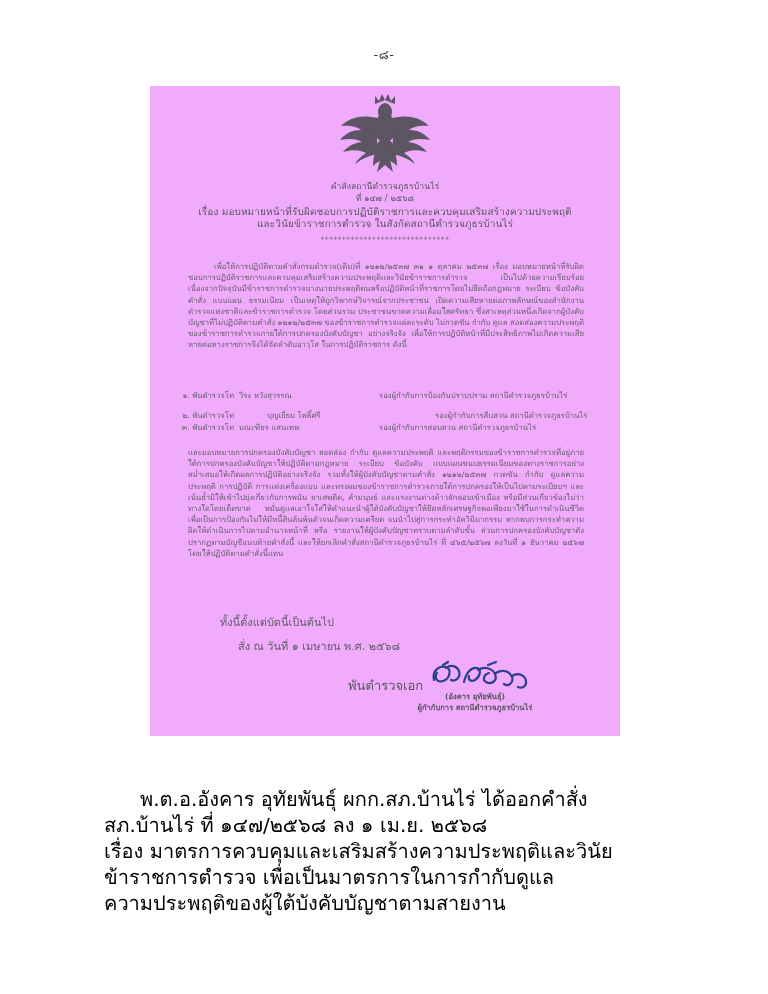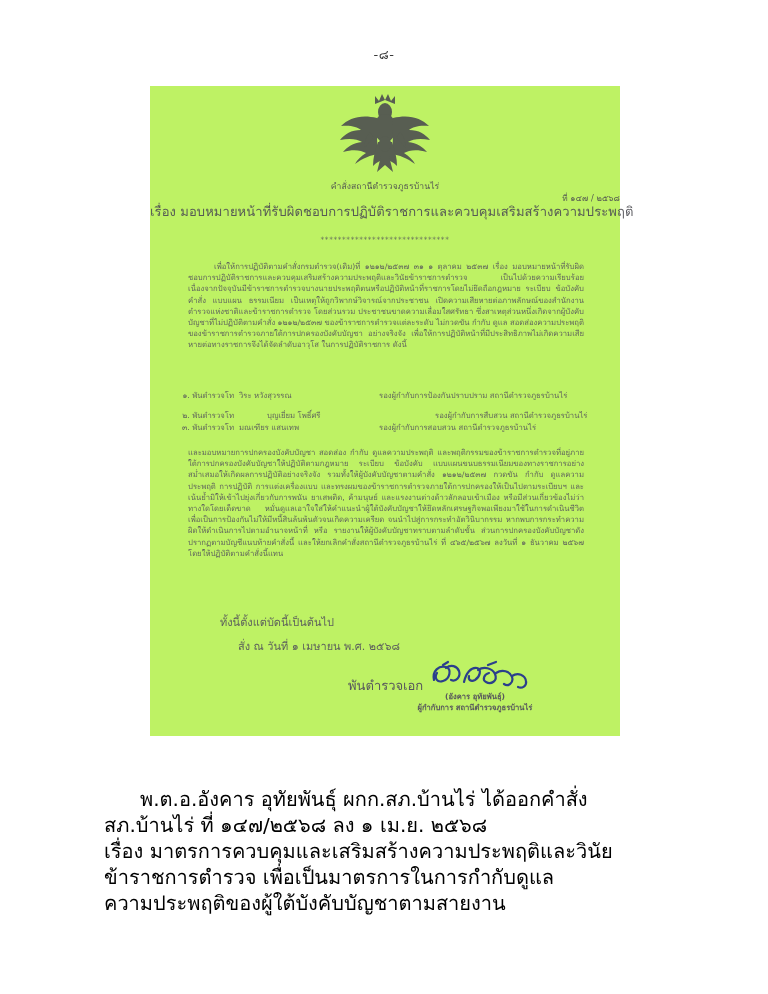--- a/index.html
+++ b/index.html
@@ -35,21 +35,21 @@
     letter-spacing: 0.5px;
   }
 
   
   .scan {
     position: absolute;
     top: 86px;
     left: 150px;
     width: 470px;
     height: 650px;
-    background: #bef264;
+    background: #f0abfc;
   }
 
   
   .emblem {
     position: absolute;
     left: 50%;
     top: 6px;
     transform: translateX(-50%);
     width: 96px;
     height: 82px;
@@ -67,21 +67,21 @@
     letter-spacing: 0.1px;
     opacity: .92;
   }
   .sline.ctr {
     left: 0;
     width: 470px;
     text-align: center;
   }
   .title-main { font-size: 8.6px; color: #4a4a50; }
   .title-no   { font-size: 8.2px; color: #4a4a50; }
-  .subj       { font-size: 13px; color: #4e4e54; }
+  .subj       { font-size: 10px; color: #4e4e54; }
   .stars      { font-size: 7.4px; letter-spacing: .6px; color: #55555a; }
 
   .body-block {
     position: absolute;
     left: 26px;
     width: 420px;
     font-size: 7.7px;
     line-height: 11.2px;
     color: #57575c;
     text-align: justify;
@@ -184,22 +184,23 @@
           <path d="M41 50 C38 58 36 66 36 74 C40 70 44 68 48 67 C52 68 56 70 60 74 C60 66 58 58 55 50 Z"></path>
           <path d="M44 64 L40 80 L48 73 L56 80 L52 64 Z"></path>
           <ellipse cx="48" cy="52" rx="6" ry="8"></ellipse>
           <path d="M33 40 C29 44 27 50 28 56 C31 51 34 48 37 46 Z"></path>
           <path d="M63 40 C67 44 69 50 68 56 C65 51 62 48 59 46 Z"></path>
         </g>
       </svg>
     </div>
 
     <div class="sline ctr title-main" style="top:96px;">คำสั่งสถานีตำรวจภูธรบ้านไร่</div>
-    <div class="sline ctr title-no" style="top:108px;text-align:right;">ที่ ๑๔๗ / ๒๕๖๘</div>
+    <div class="sline ctr title-no" style="top:108px;">ที่ ๑๔๗ / ๒๕๖๘</div>
     <div class="sline ctr subj" style="top:121px;">เรื่อง  มอบหมายหน้าที่รับผิดชอบการปฏิบัติราชการและควบคุมเสริมสร้างความประพฤติ</div>
+    <div class="sline ctr subj" style="top:133px;">และวินัยข้าราชการตำรวจ ในสังกัดสถานีตำรวจภูธรบ้านไร่</div>
     <div class="sline ctr stars" style="top:149px;">******************************</div>
 
     <div class="body-block" style="top:163px;">
       <p class="indent">เพื่อให้การปฏิบัติตามคำสั่งกรมตำรวจ(เดิม)ที่ ๑๒๑๒/๒๕๓๗ ๓๑ ๑ ตุลาคม ๒๕๓๗ เรื่อง มอบหมายหน้าที่รับผิดชอบการปฏิบัติราชการและควบคุมเสริมสร้างความประพฤติและวินัยข้าราชการตำรวจ เป็นไปด้วยความเรียบร้อย เนื่องจากปัจจุบันมีข้าราชการตำรวจบางนายประพฤติตนหรือปฏิบัติหน้าที่ราชการโดยไม่ยึดถือกฎหมาย ระเบียบ ข้อบังคับ คำสั่ง แบบแผน ธรรมเนียม เป็นเหตุให้ถูกวิพากษ์วิจารณ์จากประชาชน เปิดความเสียหายต่อภาพลักษณ์ของสำนักงานตำรวจแห่งชาติและข้าราชการตำรวจ โดยส่วนรวม ประชาชนขาดความเลื่อมใสศรัทธา ซึ่งสาเหตุส่วนหนึ่งเกิดจากผู้บังคับบัญชาที่ไม่ปฏิบัติตามคำสั่ง ๑๒๑๒/๒๕๓๗ ของข้าราชการตำรวจแต่ละระดับ ไม่กวดขัน กำกับ ดูแล สอดส่องความประพฤติของข้าราชการตำรวจภายใต้การปกครองบังคับบัญชา อย่างจริงจัง เพื่อให้การปฏิบัติหน้าที่มีประสิทธิภาพไม่เกิดความเสียหายต่อทางราชการจึงได้จัดลำดับอาวุโส ในการปฏิบัติราชการ ดังนี้</p>
     </div>
 
     <div class="list-row" style="top:304px;">
       <span class="lnum">๑. พันตำรวจโท</span>
       <span class="lname">วิระ      หวังสุวรรณ</span>
       <span class="lrole">รองผู้กำกับการป้องกันปราบปราม สถานีตำรวจภูธรบ้านไร่</span>

